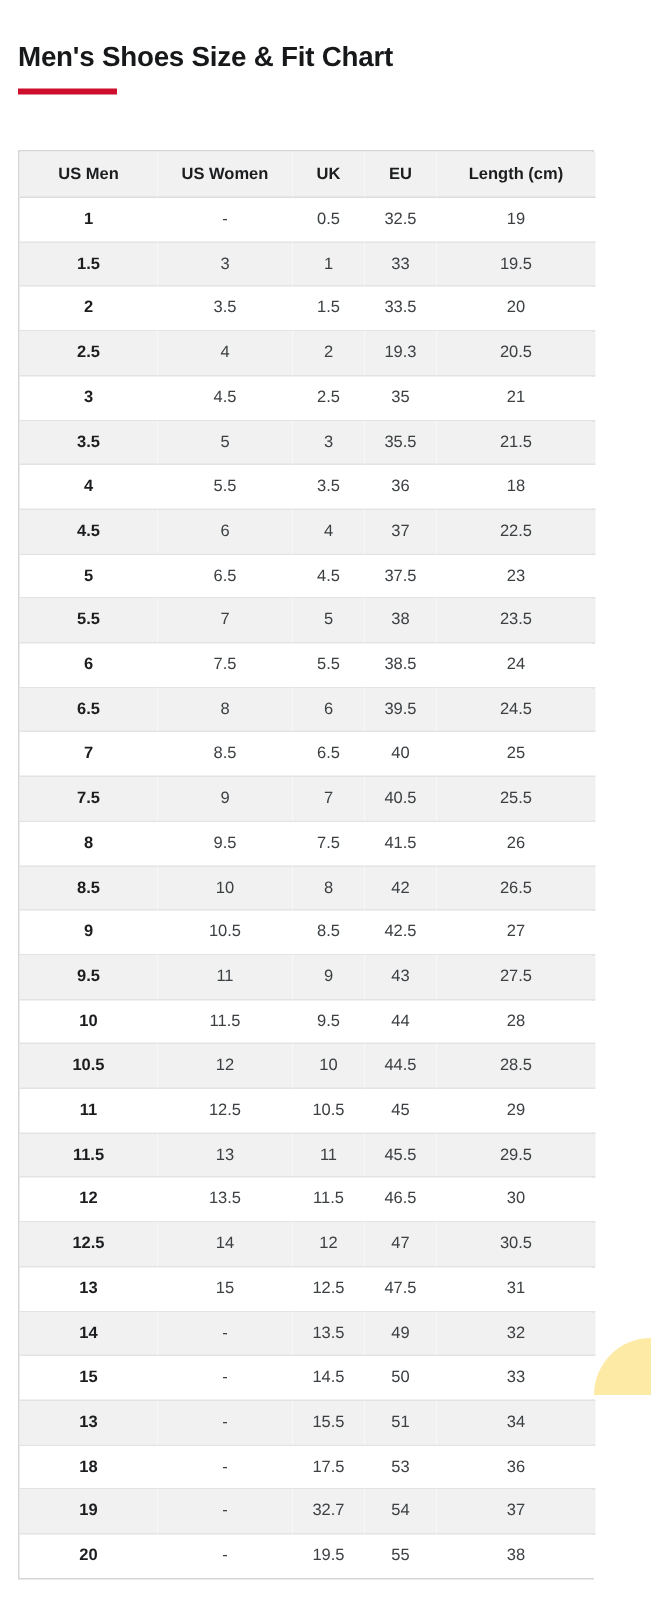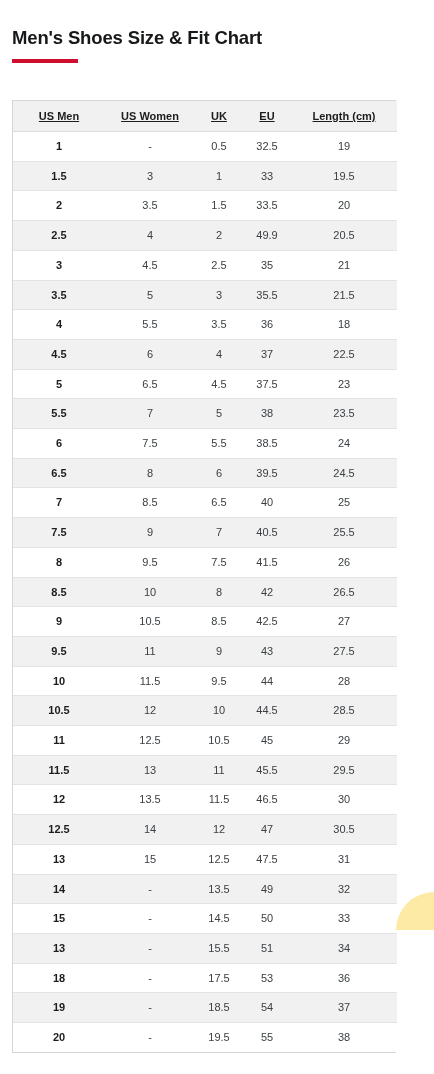--- a/index.html
+++ b/index.html
@@ -78,21 +78,20 @@
   }
 
   table.size-chart thead th {
     background: #f1f1f1;
     color: #1c1d1f;
     font-weight: bold;
     font-size: 11px;
     height: 30px;
     line-height: 30px;
     border-bottom: 1px solid #dcdcdc;
-    text-decoration: underline;
   }
 
   table.size-chart tbody tr:nth-child(even) td {
     background: #f1f1f1;
   }
   table.size-chart tbody tr:nth-child(odd) td {
     background: #ffffff;
   }
   table.size-chart tbody tr:last-child td {
     border-bottom: none;
@@ -171,21 +170,21 @@
             <td class="col-us-men">2</td>
             <td class="col-us-women">3.5</td>
             <td class="col-uk">1.5</td>
             <td class="col-eu">33.5</td>
             <td class="col-length">20</td>
           </tr>
           <tr>
             <td class="col-us-men">2.5</td>
             <td class="col-us-women">4</td>
             <td class="col-uk">2</td>
-            <td class="col-eu">49.9</td>
+            <td class="col-eu">19.3</td>
             <td class="col-length">20.5</td>
           </tr>
           <tr>
             <td class="col-us-men">3</td>
             <td class="col-us-women">4.5</td>
             <td class="col-uk">2.5</td>
             <td class="col-eu">35</td>
             <td class="col-length">21</td>
           </tr>
           <tr>
@@ -352,21 +351,21 @@
           <tr>
             <td class="col-us-men">18</td>
             <td class="col-us-women is-empty">-</td>
             <td class="col-uk">17.5</td>
             <td class="col-eu">53</td>
             <td class="col-length">36</td>
           </tr>
           <tr>
             <td class="col-us-men">19</td>
             <td class="col-us-women is-empty">-</td>
-            <td class="col-uk">18.5</td>
+            <td class="col-uk">32.7</td>
             <td class="col-eu">54</td>
             <td class="col-length">37</td>
           </tr>
           <tr>
             <td class="col-us-men">20</td>
             <td class="col-us-women is-empty">-</td>
             <td class="col-uk">19.5</td>
             <td class="col-eu">55</td>
             <td class="col-length">38</td>
           </tr>

